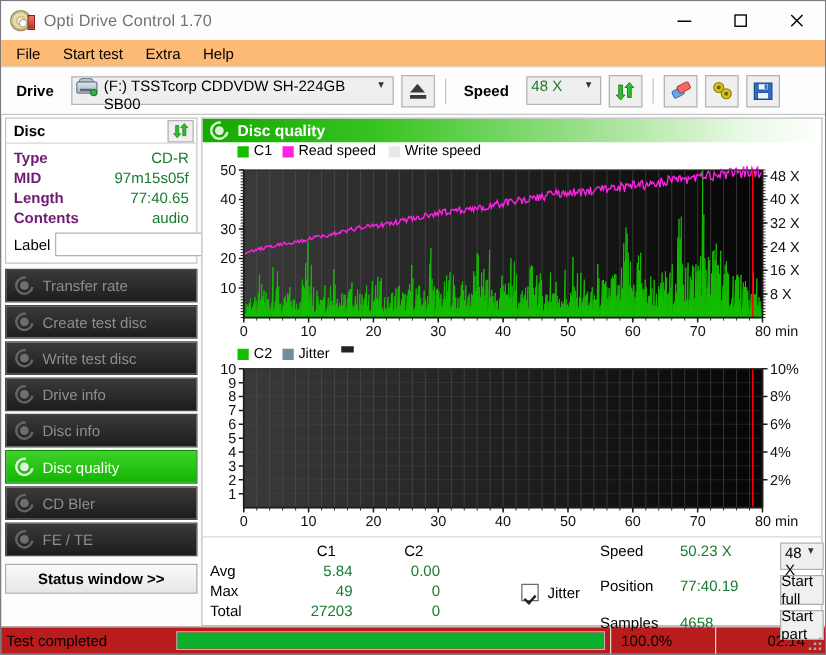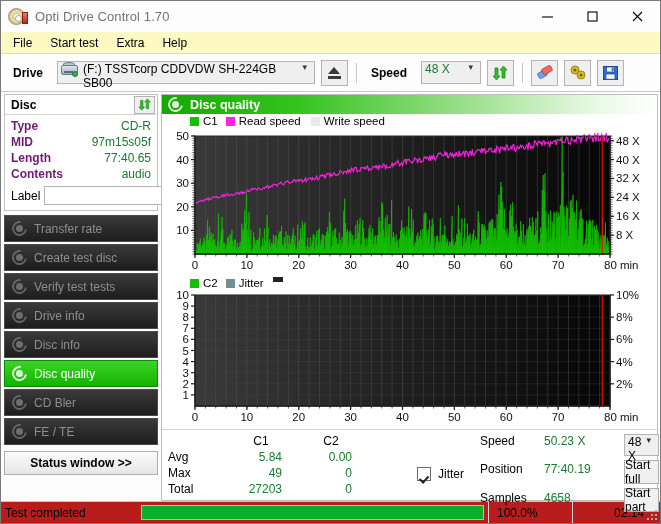--- a/index.html
+++ b/index.html
@@ -50,21 +50,21 @@
     width:45px; height:31px; display:flex; align-items:center; justify-content:center;
     font-size:13px; color:#000; background:transparent;
   }
   .winbtn svg { display:block; }
   
   .menubar {
     height:22px; flex:0 0 22px;
     display:flex; align-items:center;
     padding-left:9px; gap:0px;
     border-bottom:1px solid #dadada;
-    background:#fef9c3;
+    background:#fdba74;
   }
   .menuitem { padding:2px 9px; font-size:12px; color:#000; }
   .menuitem:first-child{ padding-left:3px; }
   
   .toolbar {
     height:38px; flex:0 0 38px;
     display:flex; align-items:center;
     padding:0 6px; gap:0;
     border-bottom:1px solid #c8c8c8;
     background:#fdfdfd;
@@ -384,21 +384,21 @@
               <i class="ring"></i>
               <i class="core"></i>
             </span>
           <span>Create test disc</span>
         </div>
         <div class="navbtn">
           <span class="nav-ico">
               <i class="ring"></i>
               <i class="core"></i>
             </span>
-          <span>Verify test tests</span>
+          <span>Write test disc</span>
         </div>
         <div class="navbtn">
           <span class="nav-ico">
               <i class="ring"></i>
               <i class="core"></i>
             </span>
           <span>Drive info</span>
         </div>
         <div class="navbtn">
           <span class="nav-ico">

